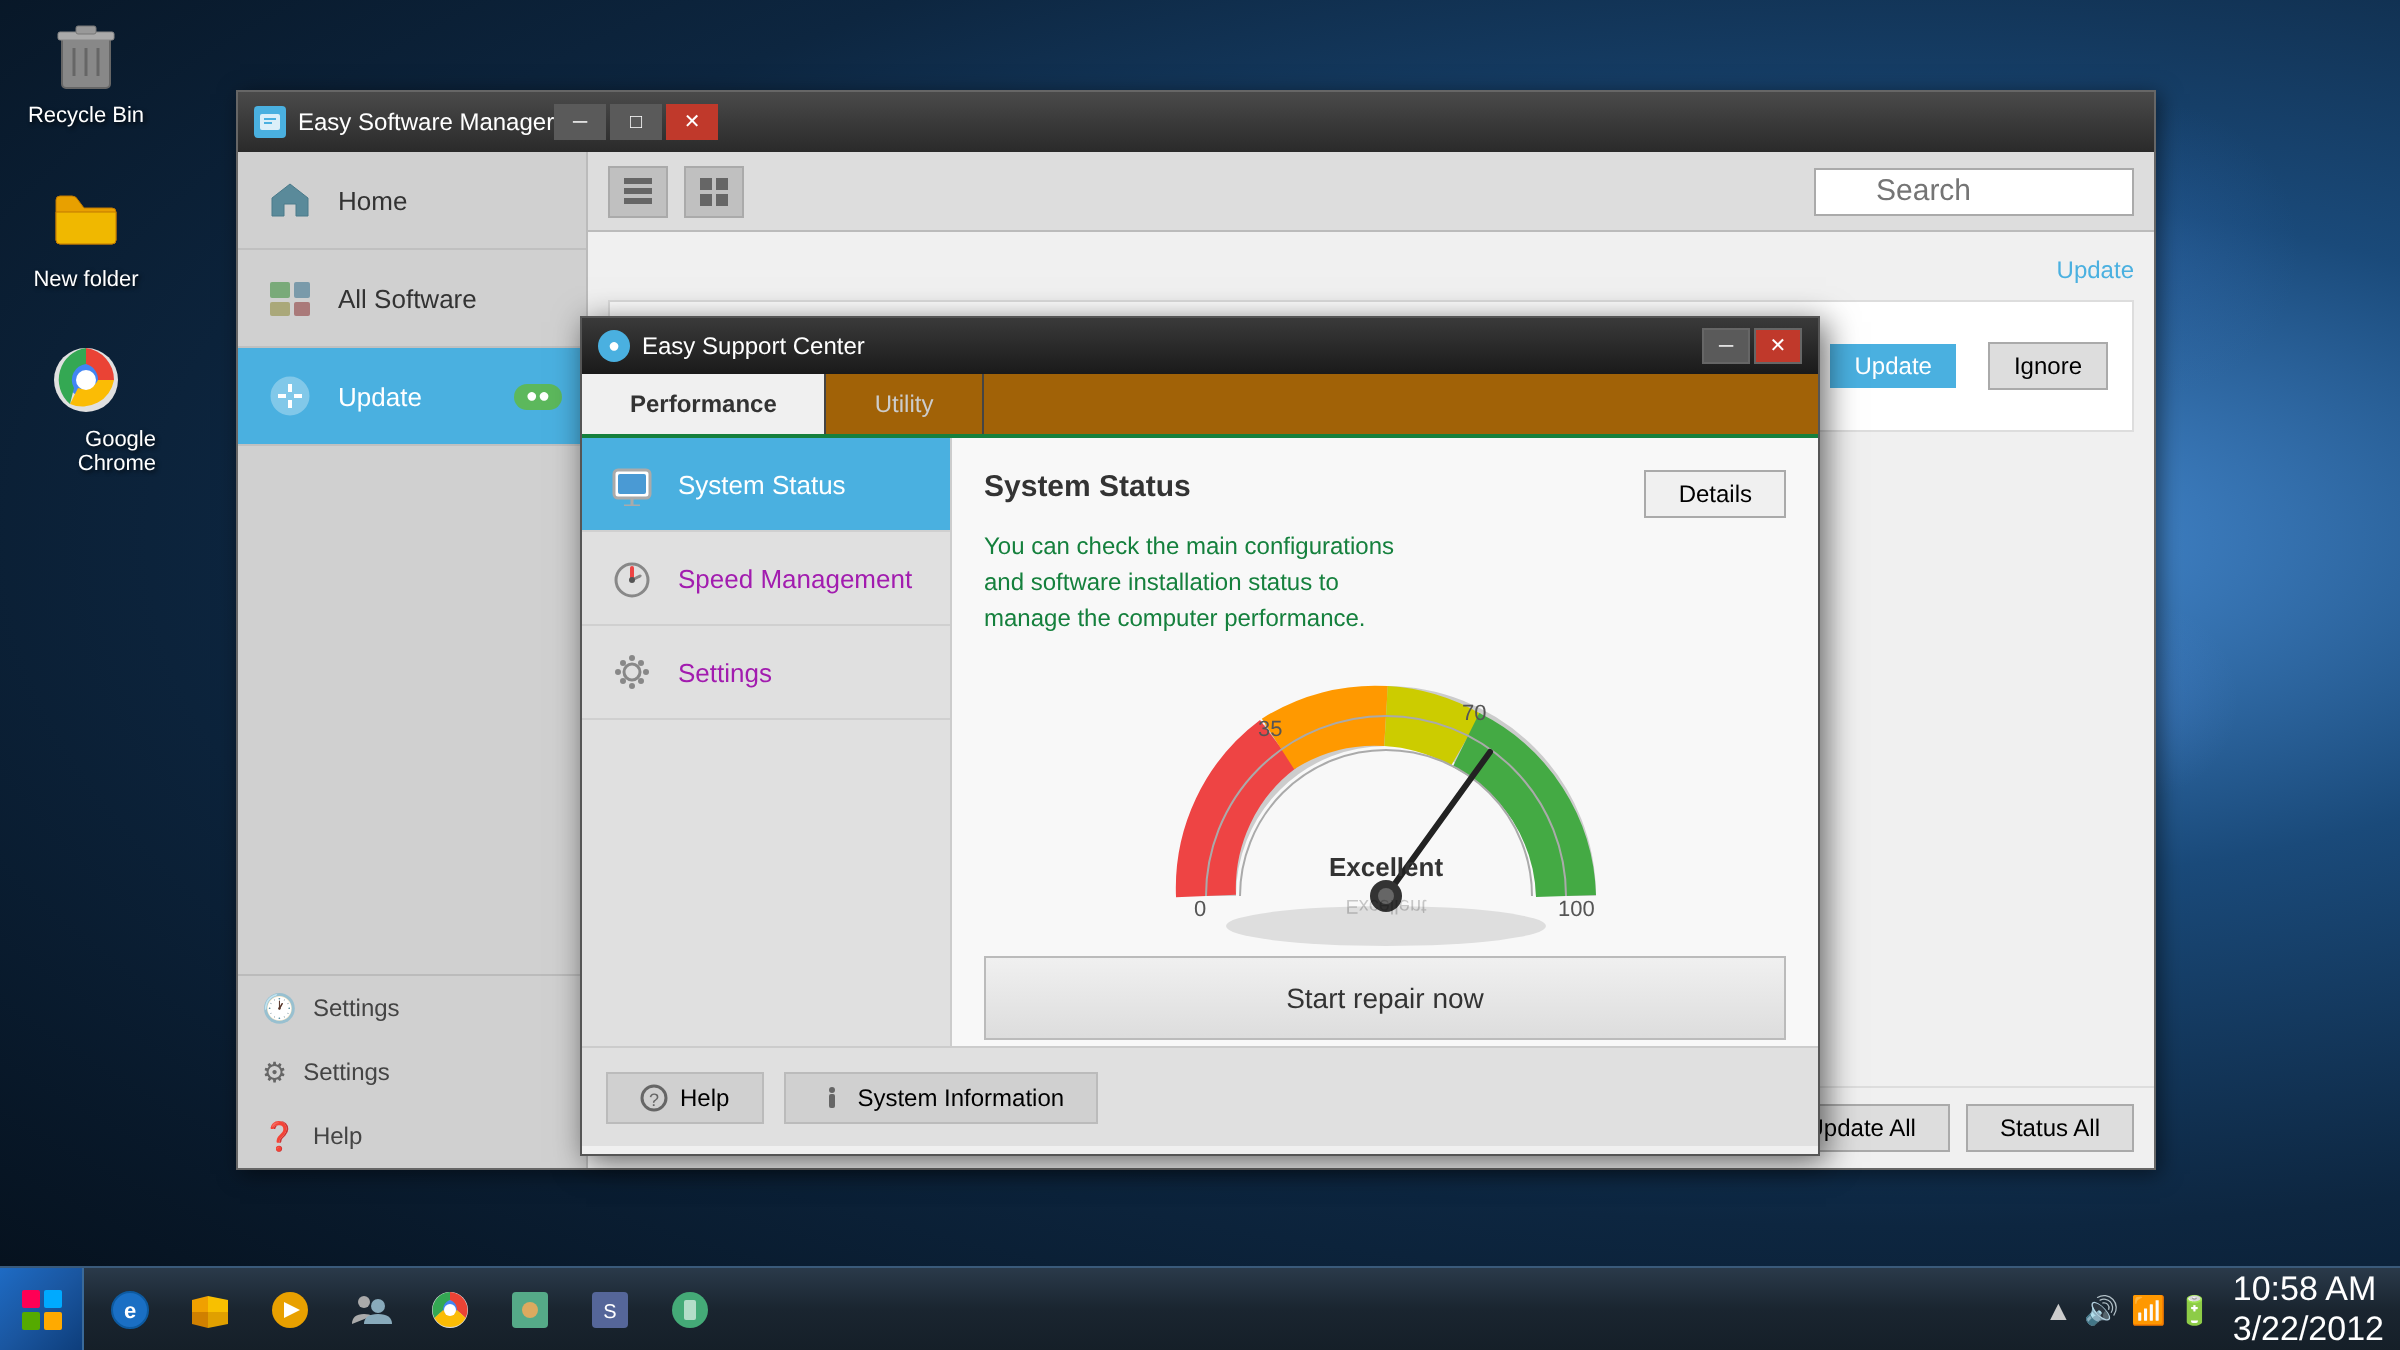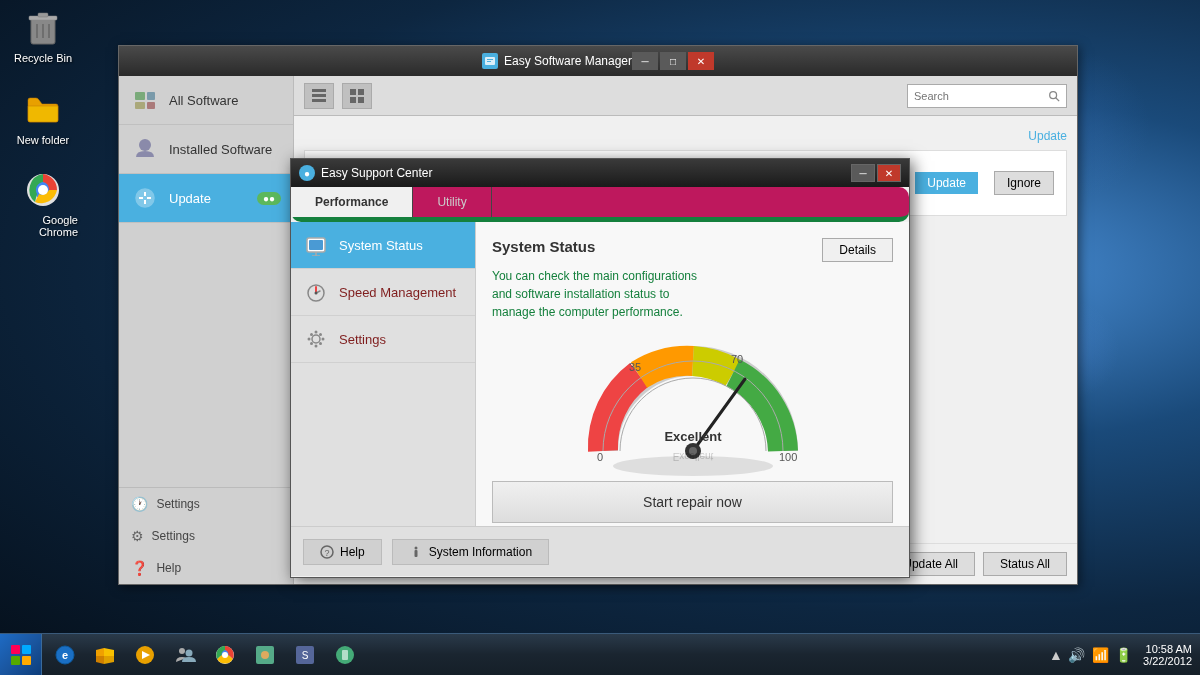--- a/index.html
+++ b/index.html
@@ -111,22 +111,22 @@
       border-radius: 3px;
     }
     .taskbar-tray {
       display: flex;
       align-items: center;
       padding: 0 8px;
       gap: 4px;
     }
     .taskbar-clock {
       color: #fff;
-      font-size: 11px;
-      text-align: right;
+      font-size: 17px;
+      text-align: left;
     }
     .taskbar-icons {
       display: flex;
       align-items: center;
       gap: 6px;
       margin-right: 6px;
     }
     .tray-icon {
       color: #ccc;
       font-size: 14px;
@@ -142,21 +142,21 @@
       background: #e8e8e8;
       border: 1px solid #666;
       box-shadow: 2px 2px 10px rgba(0,0,0,0.5);
     }
     .window-titlebar {
       height: 30px;
       background: linear-gradient(to bottom, #4a4a4a 0%, #2a2a2a 100%);
       display: flex;
       align-items: center;
       padding: 0 8px;
-      justify-content: center;
+      justify-content: flex-start;
     }
     .window-title {
       color: #fff;
       font-size: 12px;
       display: flex;
       align-items: center;
       gap: 6px;
     }
     .window-controls {
       display: flex;
@@ -261,23 +261,24 @@
       background: #fff;
       border: 1px solid #aaa;
       height: 24px;
       padding: 0 6px;
       gap: 4px;
       width: 160px;
     }
     .search-box input {
       border: none;
       outline: none;
-      font-size: 11px;
+      font-size: 15px;
       width: 130px;
       background: transparent;
+      margin-left: 24px;
     }
 
     .software-list {
       flex: 1;
       padding: 10px;
       overflow-y: auto;
     }
     .software-item {
       display: flex;
       align-items: center;
@@ -406,23 +407,22 @@
       display: flex;
       align-items: center;
       justify-content: center;
       background: #5a5a5a;
       color: #fff;
     }
     .sup-btn-close { background: #c0392b; }
 
     .support-tabs {
       display: flex;
-      background: #be185d;
-      border-bottom: 5px solid #15803d;
-      border-radius: 10px;
+      background: #a16207;
+      border-bottom: 2px solid #15803d;
     }
     .support-tab {
       padding: 8px 24px;
       font-size: 12px;
       cursor: pointer;
       color: #ccc;
       border-right: 1px solid #444;
     }
     .support-tab.active {
       background: #f0f0f0;
@@ -435,21 +435,21 @@
       background: #e0e0e0;
       border-right: 1px solid #ccc;
     }
     .support-menu-item {
       display: flex;
       align-items: center;
       padding: 10px 12px;
       gap: 10px;
       cursor: pointer;
       font-size: 13px;
-      color: #7f1d1d;
+      color: #a21caf;
       border-bottom: 1px solid #d0d0d0;
     }
     .support-menu-item.active {
       background: #4ab0e0;
       color: #fff;
     }
     .menu-icon {
       width: 26px;
       height: 26px;
       display: flex;
@@ -625,36 +625,35 @@
       </div>
     </div>
 
     <div class="app-content">
 
       <div class="sidebar">
         <div class="sidebar-nav">
           <div class="sidebar-item">
             <div class="s-icon">
               <svg width="24" height="24" viewBox="0 0 24 24">
+                  <path d="M12,4 L3,11 L3,20 L9,20 L9,14 L15,14 L15,20 L21,20 L21,11 Z" fill="#5a8a9a" stroke="#4a7a8a" stroke-width="0.5"></path>
+                </svg>
+            </div>
+            <span>Home</span>
+          </div>
+          <div class="sidebar-item">
+            <div class="s-icon">
+              <svg width="24" height="24" viewBox="0 0 24 24">
                   <rect x="2" y="4" width="10" height="8" rx="1" fill="#7aaa7a"></rect>
                   <rect x="14" y="4" width="8" height="8" rx="1" fill="#7a9aaa"></rect>
                   <rect x="2" y="14" width="10" height="7" rx="1" fill="#aaa87a"></rect>
                   <rect x="14" y="14" width="8" height="7" rx="1" fill="#aa7a7a"></rect>
                 </svg>
             </div>
             <span>All Software</span>
-          </div>
-          <div class="sidebar-item">
-            <div class="s-icon">
-              <svg width="24" height="24" viewBox="0 0 24 24">
-                  <circle cx="12" cy="8" r="6" fill="#8a8aaa"></circle>
-                  <path d="M3,20 Q3,14 12,14 Q21,14 21,20" fill="#8a8aaa"></path>
-                </svg>
-            </div>
-            <span>Installed Software</span>
           </div>
           <div class="sidebar-item active">
             <div class="s-icon">
               <svg width="24" height="24" viewBox="0 0 24 24">
                   <circle cx="12" cy="12" r="9" fill="#fff" opacity="0.3" stroke="#fff" stroke-width="1.5"></circle>
                   <path d="M12,6 L12,10 M12,14 L12,18 M6,12 L10,12 M14,12 L18,12" stroke="#fff" stroke-width="2"></path>
                 </svg>
             </div>
             <span>Update</span>
             <span style="margin-left:auto;background:#5cb85c;color:#fff;font-size:10px;padding:1px 6px;border-radius:8px;">●●</span>

